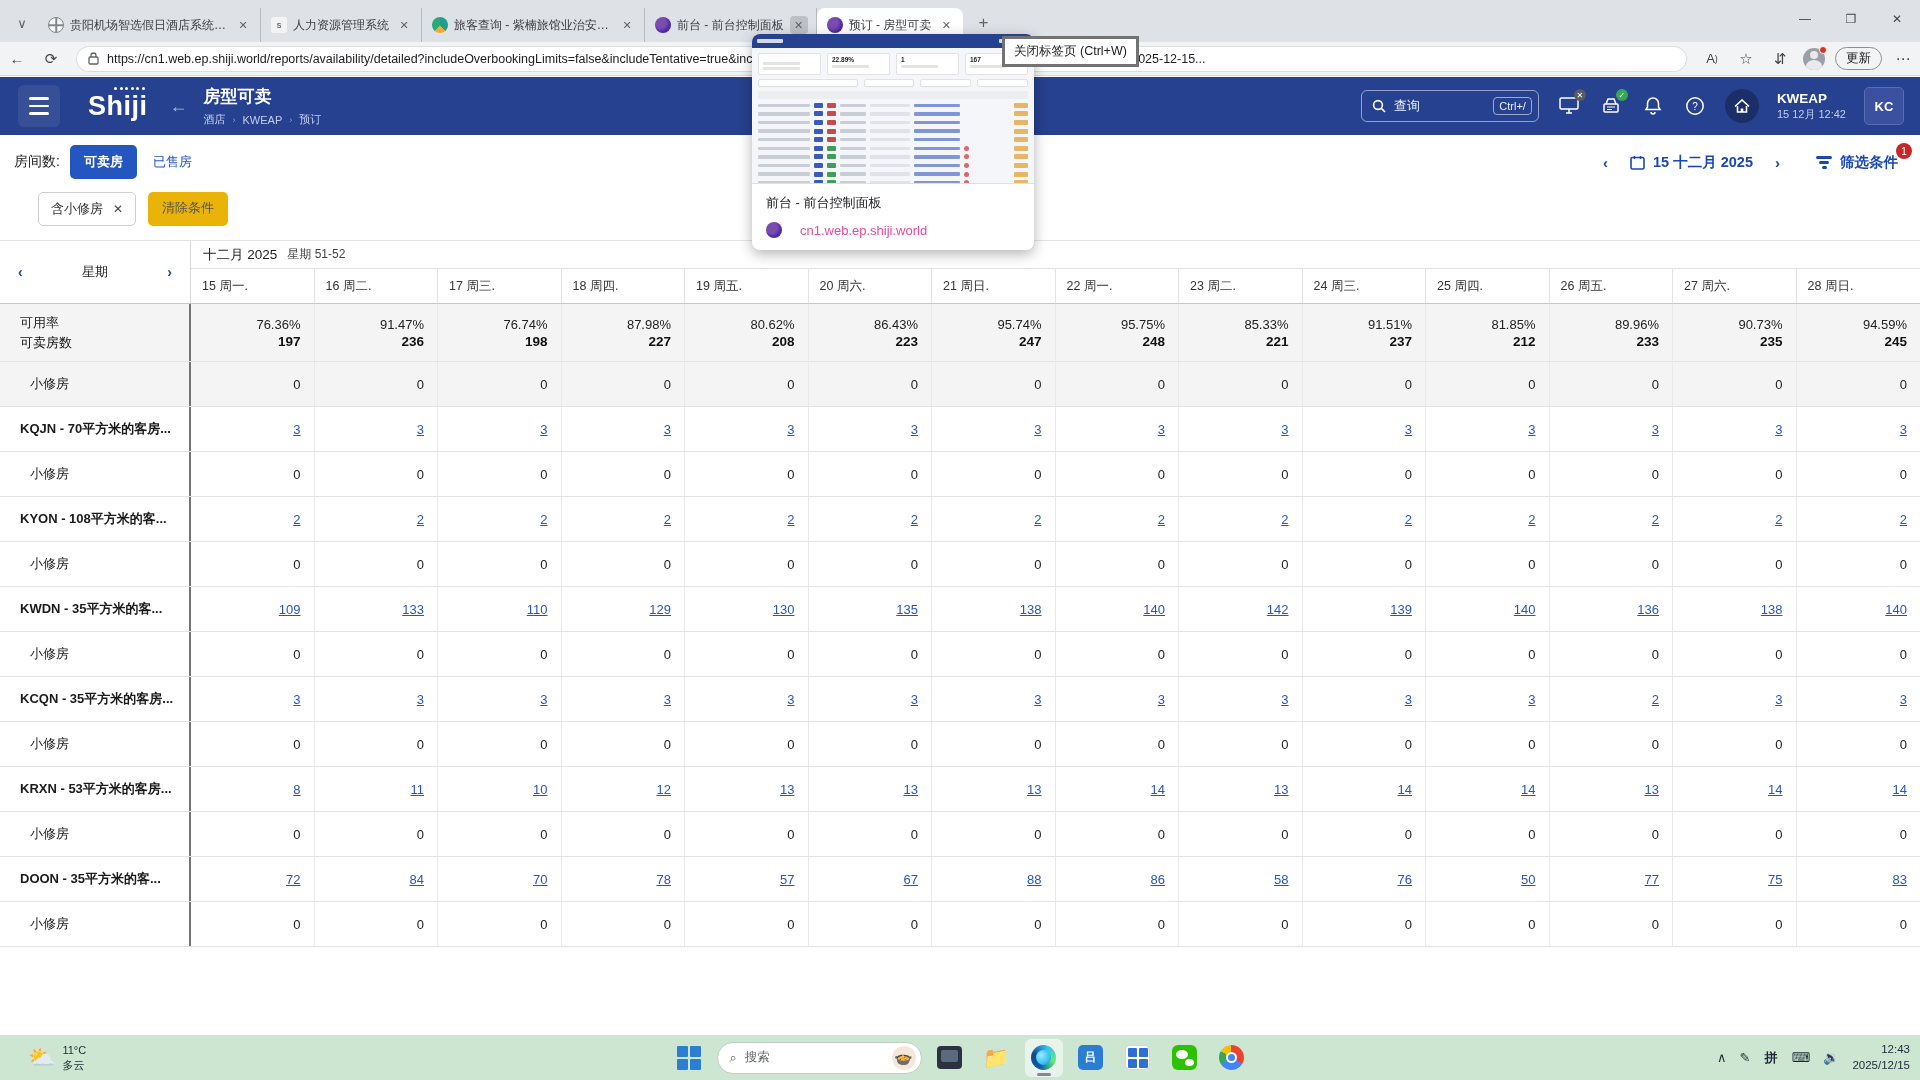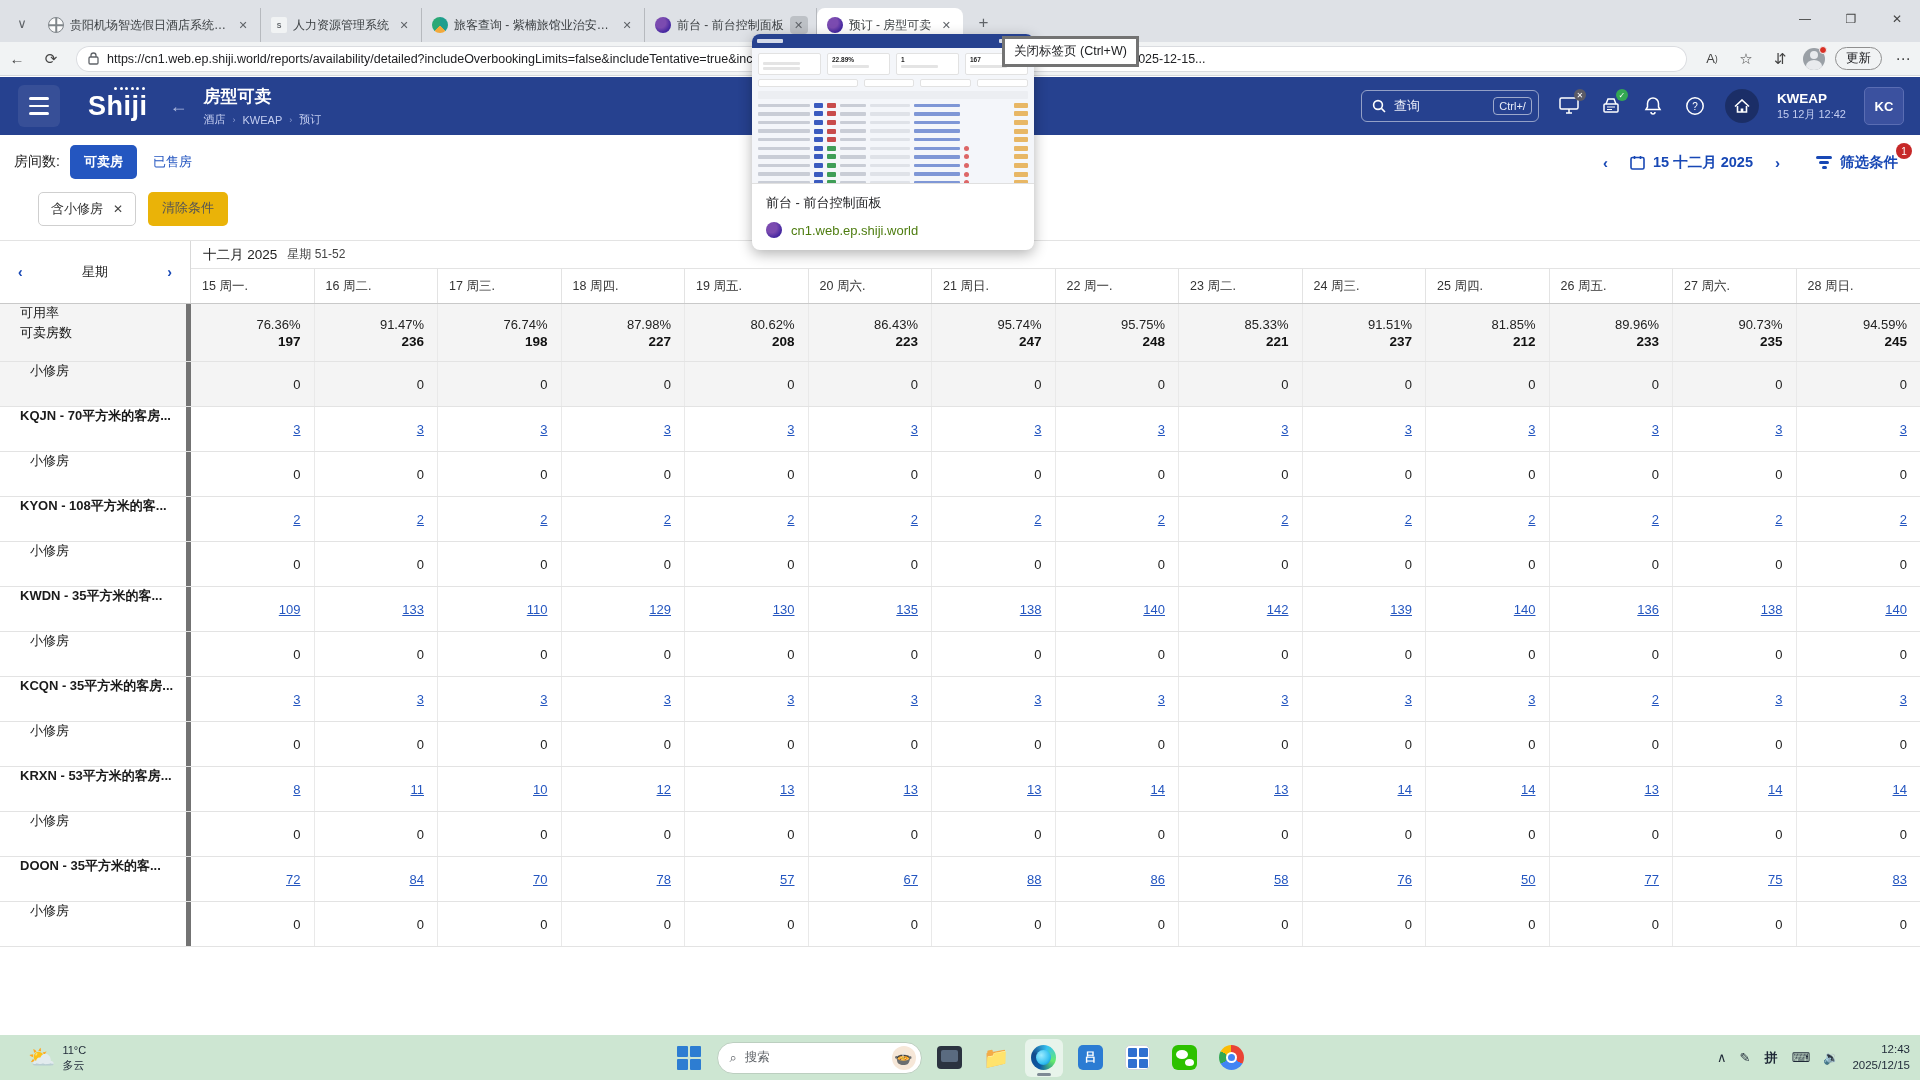--- a/index.html
+++ b/index.html
@@ -94,21 +94,21 @@
   .thead-right { flex:1; }
   .period-row { height:28px; display:flex; align-items:center; padding-left:12px; border-bottom:1px solid #e3e3e3; gap:10px; }
   .period-row .p1 { font-size:13.5px; color:#222; }
   .period-row .p2 { font-size:12px; color:#444; }
   .cols-row { display:grid; grid-template-columns:repeat(14,1fr); height:34px; }
   .col-h { display:flex; align-items:center; padding-left:11px; font-size:12.5px; color:#333; border-right:1px solid #e3e3e3; }
   .col-h:last-child { border-right:none; }
   .trow { display:grid; grid-template-columns:191px repeat(14,1fr); border-bottom:1px solid #e3e3e3; height:45px; }
   .trow.tall { height:58px; }
   .trow.gray { background:#f4f4f4; }
-  .tlabel { display:flex; flex-direction:column; justify-content:flex-start; padding-left:20px; border-right:5px solid #737373; }
+  .tlabel { display:flex; flex-direction:column; justify-content:center; padding-left:20px; border-right:2px solid #737373; }
   .tlabel.indent { padding-left:30px; }
   .tlabel .l1 { font-size:13px; color:#222; }
   .tlabel .l2 { font-size:13px; font-weight:normal; color:#111; margin-top:2px; }
   .tlabel.room { font-weight:bold; font-size:13px; color:#1b1b1b; white-space:nowrap; overflow:hidden; }
   .tcell { display:flex; flex-direction:column; justify-content:center; align-items:flex-end; padding-right:13px; border-right:1px solid #e9e9e9; }
   .tcell:last-child { border-right:none; }
   .tcell .pct { font-size:13px; color:#222;margin-left:30px; }
   .tcell .cnt { font-size:13.5px; font-weight:bold; color:#111; margin-top:2px; }
   .tcell a { color:#2456c0; text-decoration:underline; font-size:13px; }
   .tcell .zero { font-size:13px; color:#222; }
@@ -130,21 +130,21 @@
   .trow-mini { display:flex; align-items:center; gap:4px; height:8.6px; }
   .m-txt { height:3.5px; background:#c9cdd6; border-radius:1px; display:block; }
   .m-txt.dim { background:#dfe2e8; }
   .w56{width:52px;} .w30{width:26px;} .w44{width:40px;} .w50{width:46px;}
   .m-chip { width:9px; height:5px; border-radius:1px; display:block; }
   .m-chip.blue{ background:#3b5bbf; } .m-chip.red{ background:#c84b4b; } .m-chip.green{ background:#3f9e57; }
   .m-link { height:3.5px; background:#7f97d6; border-radius:1px; display:block; }
   .m-pin { width:5px; height:5px; border-radius:50%; background:#d66; display:block; }
   .m-badge { width:14px; height:5px; background:#e8b765; border-radius:1px; margin-left:auto; display:block; }
   .popup-title { font-size:13px; color:#202124; padding:10px 14px 4px; white-space:nowrap; overflow:hidden; }
-  .popup-domain { display:flex; align-items:center; gap:9px; padding:6px 14px; font-size:13px; color:#4d7c0f; }
+  .popup-domain { display:flex; align-items:center; gap:18px; padding:6px 14px; font-size:13px; color:#ec4899; }
 
   .tooltip { position:absolute; left:1002px; top:36px; background:#fff; border:3px solid #737373; padding:4px 9px; font-size:12.5px; color:#202124; z-index:40; white-space:nowrap; }
 
   
   .taskbar { position:absolute; left:0; top:1035px; width:1920px; height:45px; background:#cde6d2; display:flex; align-items:center; }
   .weather { position:absolute; left:28px; display:flex; align-items:center; gap:7px; }
   .weather .emo { font-size:22px; }
   .weather .txt { font-size:11px; color:#1f2937; line-height:1.3; }
   .tb-center { margin:0 auto; display:flex; align-items:center; gap:9px; }
   .win-logo { width:24px; height:24px; display:grid; grid-template-columns:11px 11px; grid-template-rows:11px 11px; gap:2px; }

